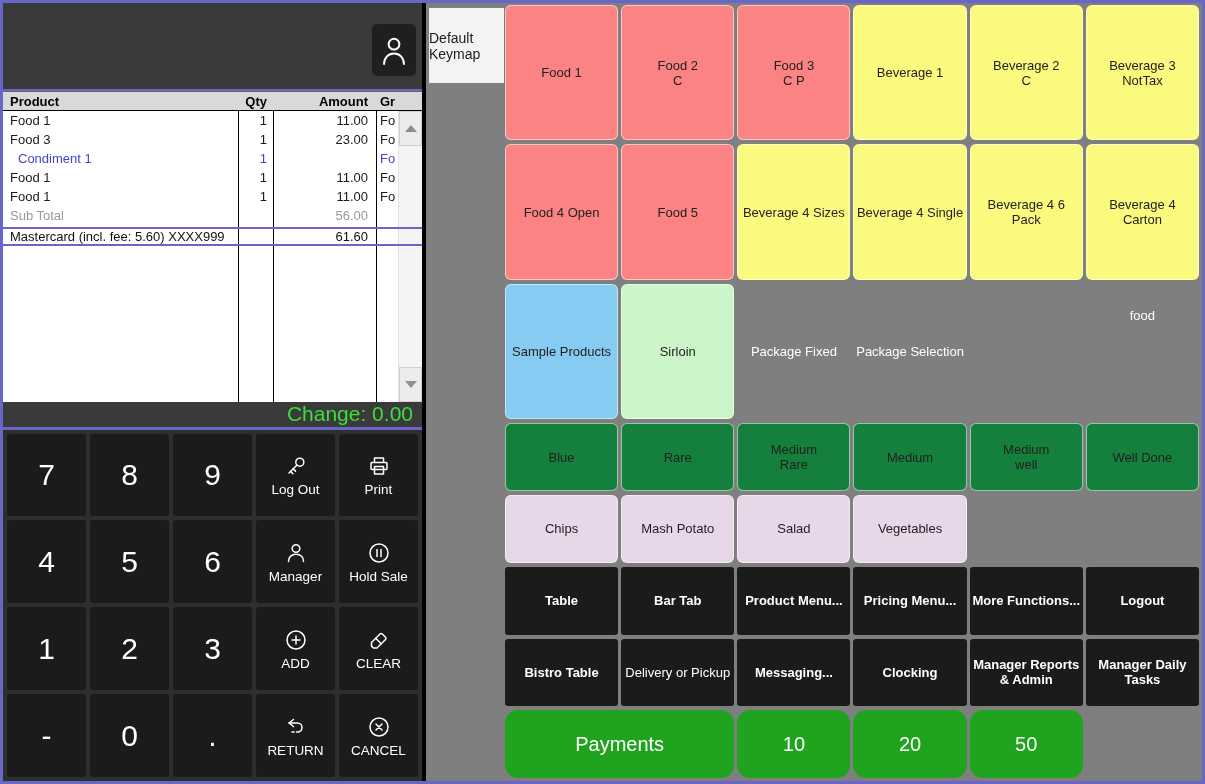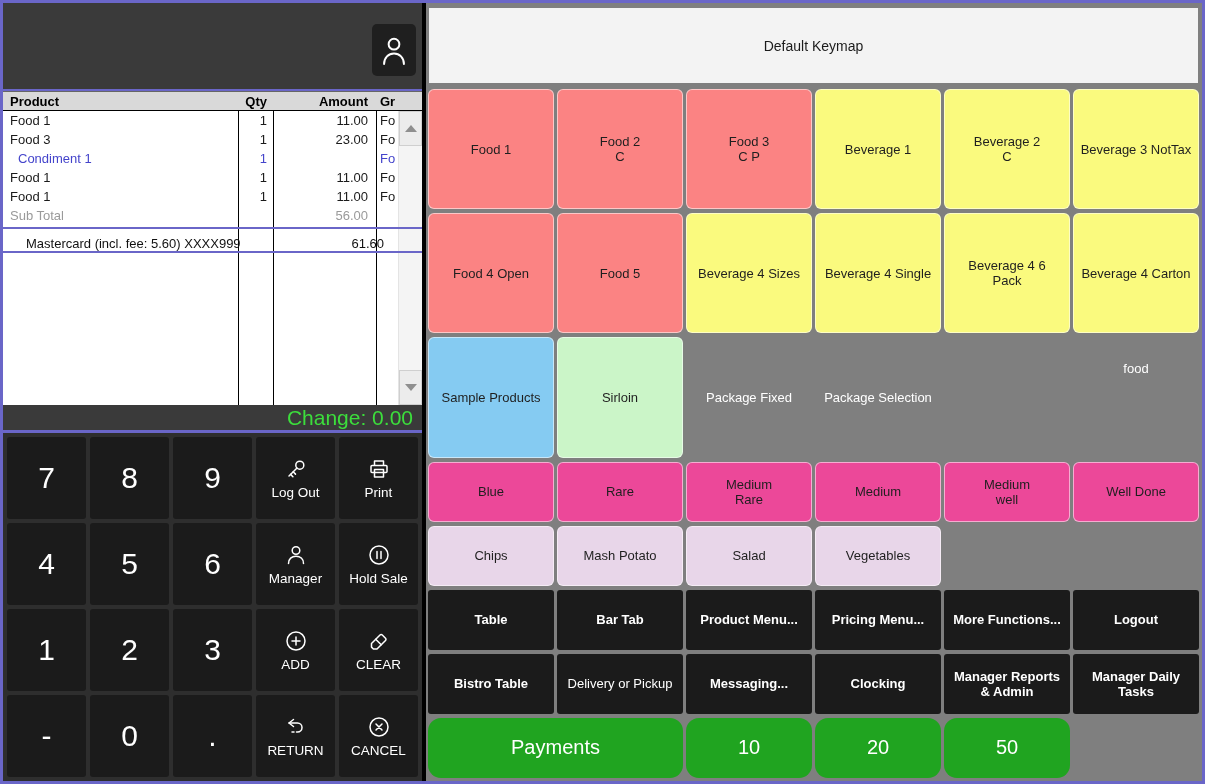--- a/index.html
+++ b/index.html
@@ -49,23 +49,23 @@
   .rrow { display: flex; height: 19px; align-items: center; font-size: 13px; color: #1a1a1a; }
   .rc { overflow: hidden; white-space: nowrap; }
   .rc-product { width: 235px; padding-left: 7px; }
   .rc-qty { width: 35px; text-align: right; padding-right: 6px; }
   .rc-amount { width: 103px; text-align: right; padding-right: 8px; }
   .rc-gr { width: 26px; padding-left: 4px; }
   .rrow.condiment { color: #4444CB; }
   .rrow.condiment .rc-product { padding-left: 15px; }
   .rrow.subtotal { color: #9A9A9A; }
   .payment-row {
-    display: flex; height: 26px; align-items: flex-end; font-size: 13px; color: #111;
+    display: flex; height: 19px; align-items: center; font-size: 13px; color: #111;
     border-top: 2px solid #6A66C8; border-bottom: 2px solid #6A66C8;
-    margin-top: 2px; position: relative; z-index: 4; width: 100%; padding-left: 16px;
+    margin-top: 2px; position: relative; z-index: 4; width: 100%;
   }
   
   .vscroll {
     position: absolute; top: 0; bottom: 0; right: 0; width: 24px;
     background: #F4F4F4; border-left: 1px solid #E4E4E4; z-index: 2;
     display: flex; flex-direction: column; justify-content: space-between;
   }
   .sb-btn {
     height: 35px; background: #ECECEC; border: 1px solid #CFCFCF;
     display: flex; align-items: center; justify-content: center; cursor: pointer;
@@ -91,21 +91,21 @@
     cursor: pointer; font-family: inherit;
   }
   .np-digit { font-size: 30px; }
   .np-action { gap: 3px; }
   .np-action .np-label { font-size: 13.5px; }
   .np-icon { display: flex; align-items: center; justify-content: center; height: 26px; }
 
   
   .right-panel {
     flex: 1 1 auto; background: #7F7F7F;
-    display: flex; flex-direction: column;
+    display: flex; flex-direction: row;
     padding: 2px 3px 3px 2px;
   }
   .keymap-header {
     height: 75px; flex: 0 0 75px; margin: 3px 1px 6px 1px;
     background: #F3F3F3; display: flex; align-items: center; justify-content: center;
     font-size: 14px; color: #1B1B1B;
   }
   .keymap-grid {
     flex: 1 1 auto;
     display: grid;
@@ -117,21 +117,21 @@
     display: flex; align-items: center; justify-content: center;
     text-align: center; white-space: pre-line;
     font-size: 13px; color: #1F1F1F;
     border-radius: 6px; border: 1px solid rgba(255,255,255,0.55);
     cursor: pointer; overflow: hidden; padding: 2px;
   }
   .kcell.red    { background: #FB8383; }
   .kcell.yellow { background: #FAFA7E; }
   .kcell.blue   { background: #85CBF2; }
   .kcell.lgreen { background: #CBF5C8; }
-  .kcell.tan    { background: #ec4899; }
+  .kcell.tan    { background: #15803d; }
   .kcell.pink   { background: #E8D6E9; }
   .kcell.black, .kcell.blacklight {
     background: #1B1B1B; color: #fff; font-weight: bold; border: none; border-radius: 3px;
   }
   .kcell.blacklight { font-weight: normal; }
   .kcell.green {
     background: #20A420; color: #fff; border: none; border-radius: 13px; font-size: 20px;
   }
   .kcell.ghost { background: transparent; border: none; color: #fff; cursor: pointer; }
   .kcell.ghost-top { background: transparent; border: none; color: #fff; align-items: flex-start; padding-top: 24px; cursor: default; }

